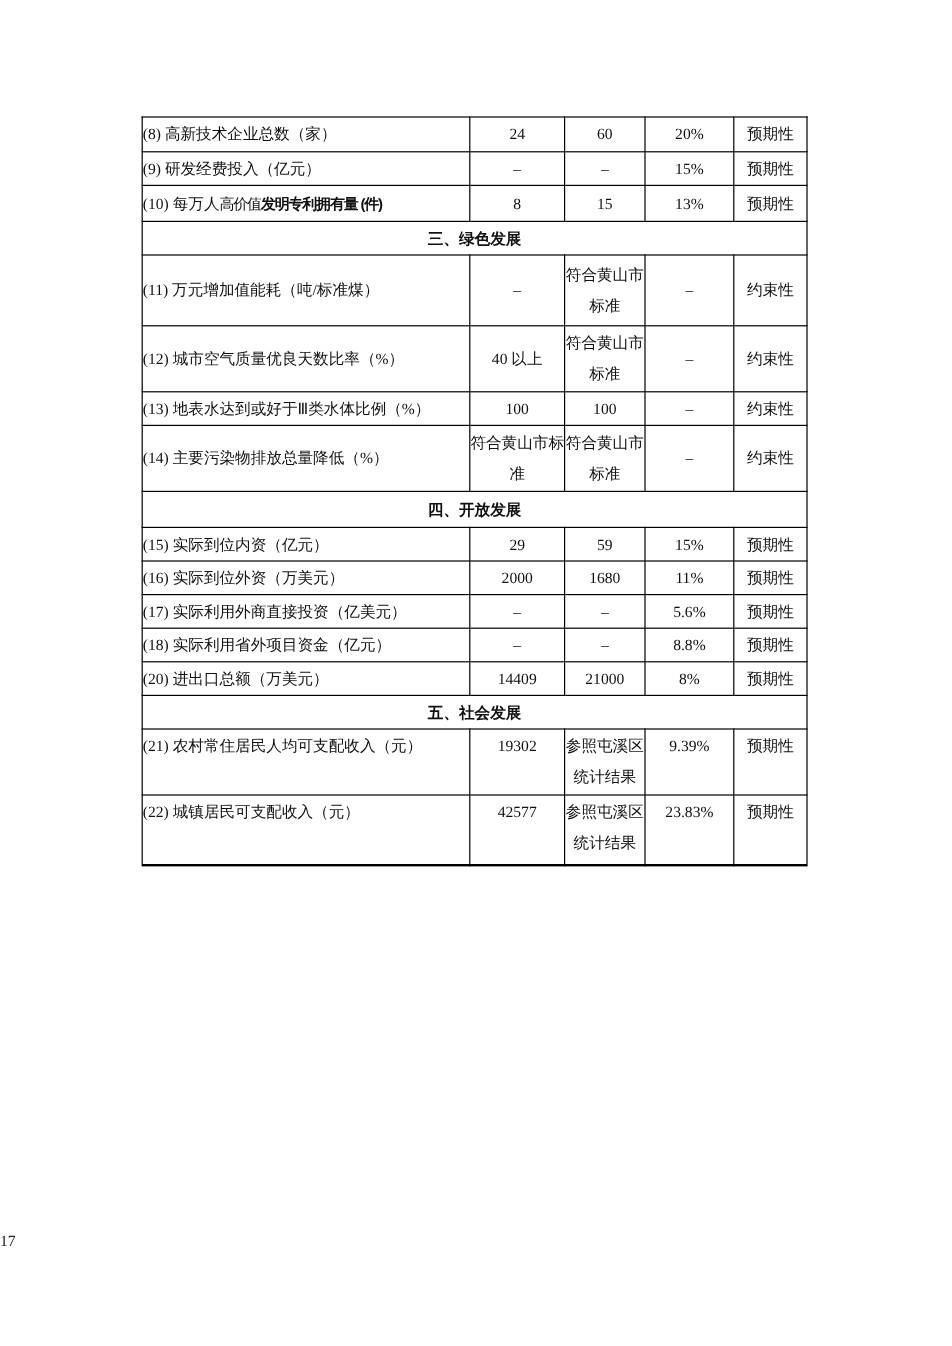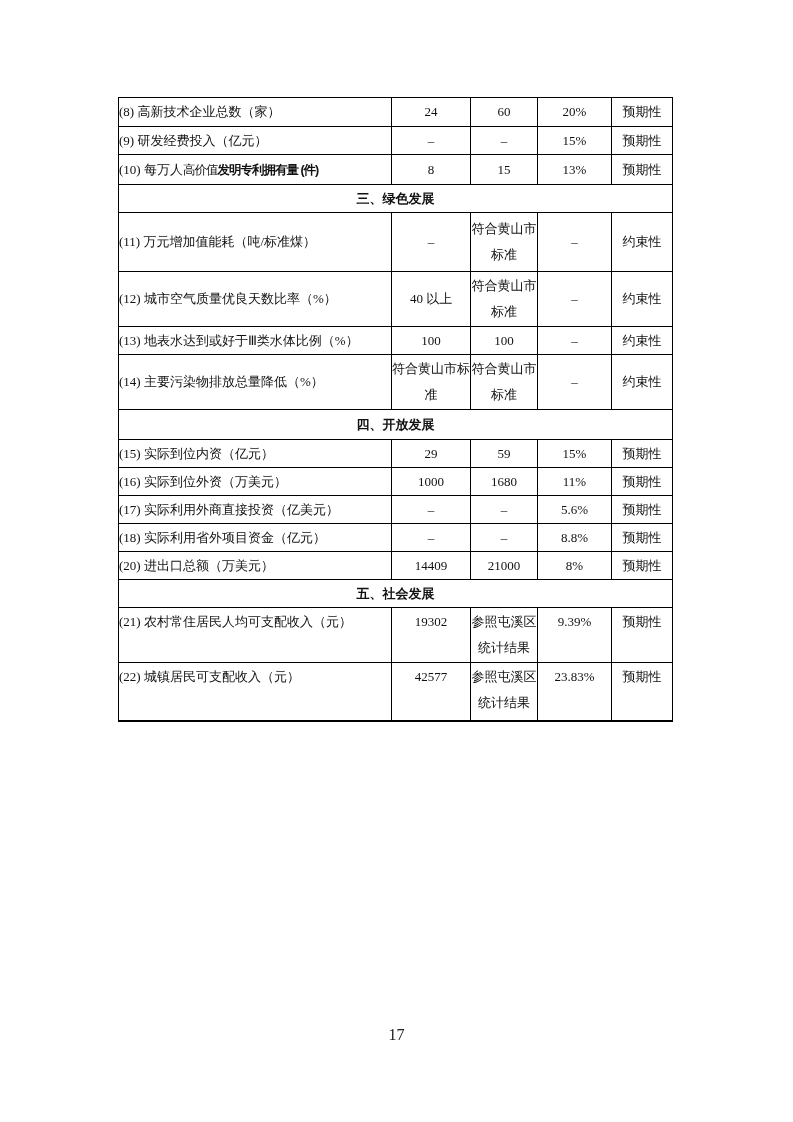--- a/index.html
+++ b/index.html
@@ -61,22 +61,22 @@
     font-family: "Liberation Sans", "DejaVu Sans", sans-serif;
     font-weight: bold;
     letter-spacing: -1px;
     font-size: 12.5px;
   }
   .page-number {
     position: absolute;
     left: 0;
     right: 0;
     top: 1026px;
-    text-align: center;
-    font-size: 16px;
+    text-align: left;
+    font-size: 13px;
     color: #222222;
   }
 </style>
 </head>
 <body>
 
 <div class="page">
 
   <table class="indicator-table">
     <colgroup>
@@ -144,21 +144,21 @@
         </tr>
         <tr style="height: 28px; padding-left: 28px;">
           <td class="label-cell">(15) 实际到位内资（亿元）</td>
           <td class="value-cell">29</td>
           <td class="value-cell">59</td>
           <td class="value-cell">15%</td>
           <td class="value-cell">预期性</td>
         </tr>
         <tr style="height: 28px;">
           <td class="label-cell">(16) 实际到位外资（万美元）</td>
-          <td class="value-cell">1000</td>
+          <td class="value-cell">2000</td>
           <td class="value-cell">1680</td>
           <td class="value-cell">11%</td>
           <td class="value-cell">预期性</td>
         </tr>
         <tr style="height: 28px;">
           <td class="label-cell">(17) 实际利用外商直接投资（亿美元）</td>
           <td class="value-cell">–</td>
           <td class="value-cell">–</td>
           <td class="value-cell">5.6%</td>
           <td class="value-cell">预期性</td>

